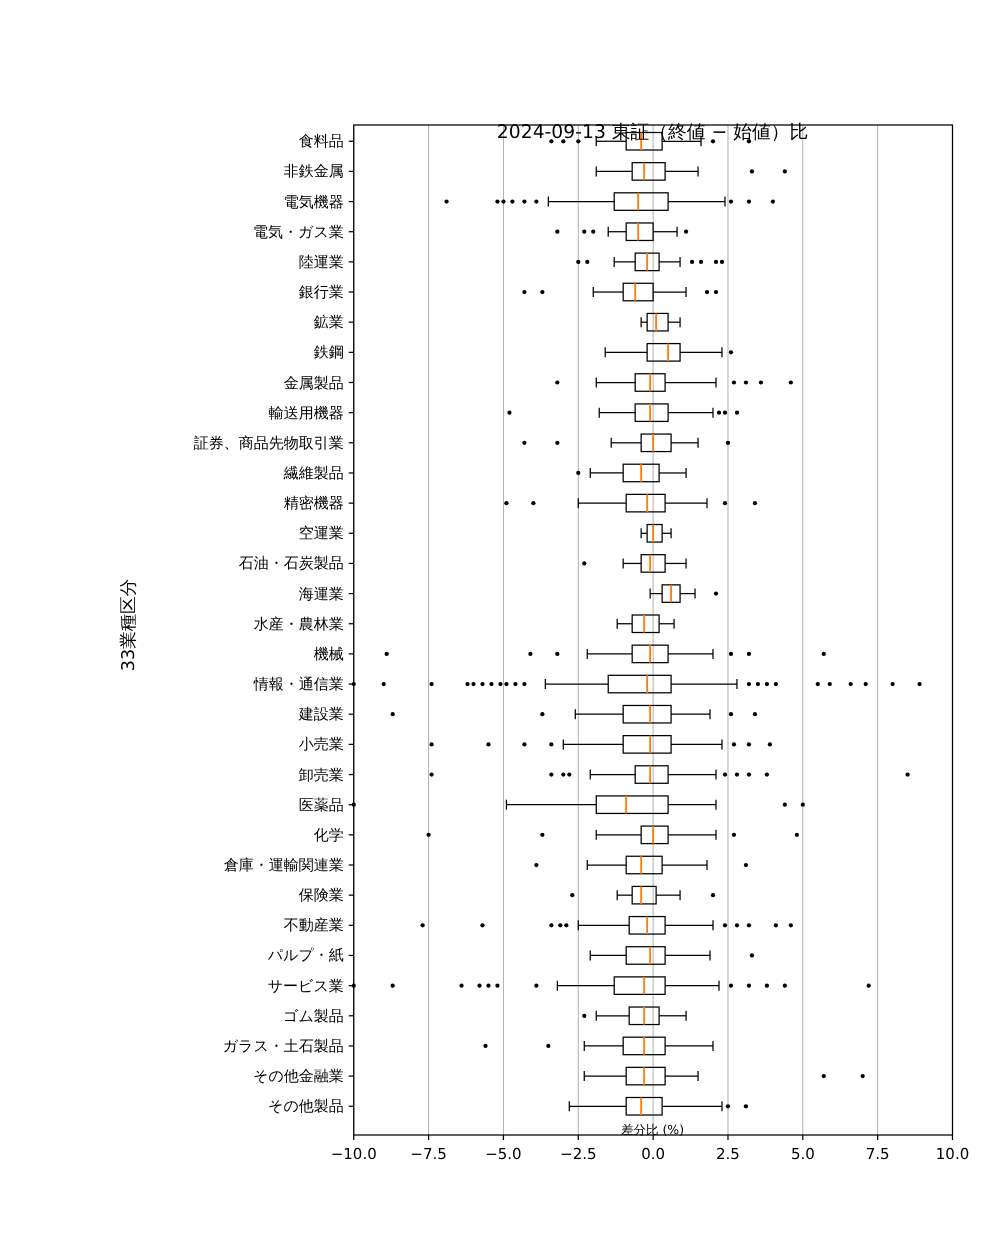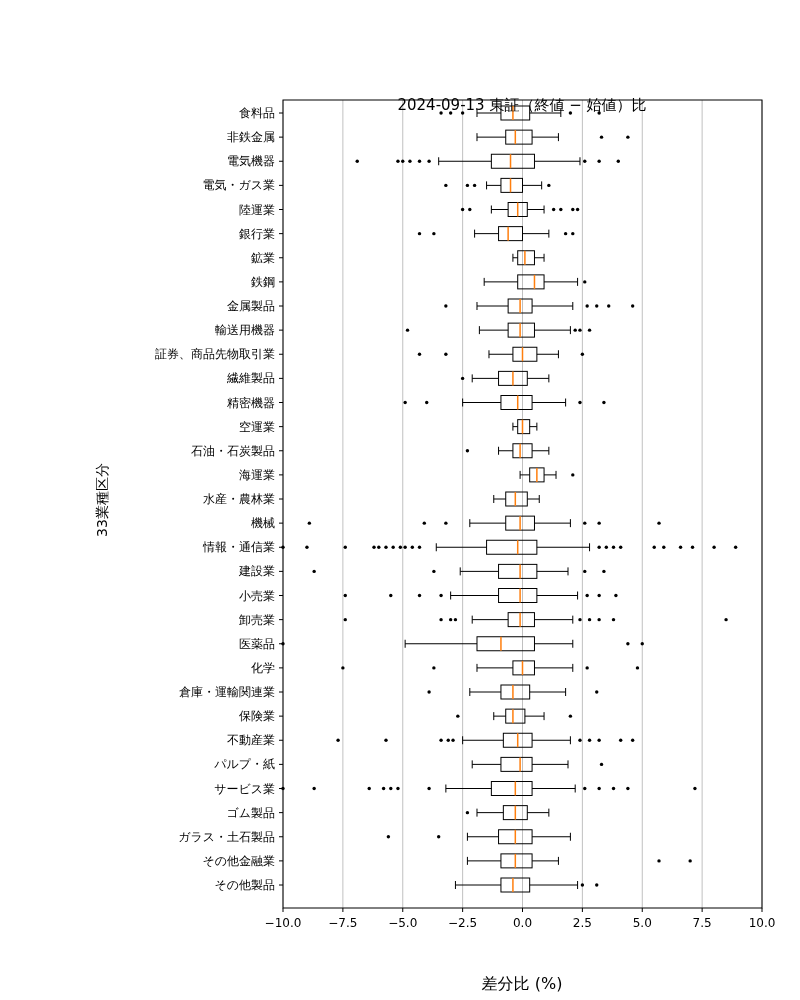--- a/index.html
+++ b/index.html
@@ -8,22 +8,22 @@
     font-family:"DejaVu Sans",sans-serif;position:relative;color:#000;
   }
   .figure{position:relative;width:800px;height:1000px;}
   svg{position:absolute;left:0;top:0;}
   svg text{font-family:"DejaVu Sans",sans-serif;fill:#000;}
   .title{
     position:absolute;left:522px;top:76px;transform:translateX(-50%);
     font-size:15px;white-space:nowrap;margin-top:20px;
   }
   .xlabel{
-    position:absolute;left:522px;top:974px;transform:translateX(-50%);
-    font-size:16px;white-space:nowrap;
+    position:absolute;left:522px;top:897px;transform:translateX(-50%);
+    font-size:10px;white-space:nowrap;
   }
   .ylabel{
     position:absolute;left:103px;top:500px;
     transform:translate(-50%,-50%) rotate(-90deg);
     font-size:14px;white-space:nowrap;
   }
 </style>
 </head>
 <body>
 

